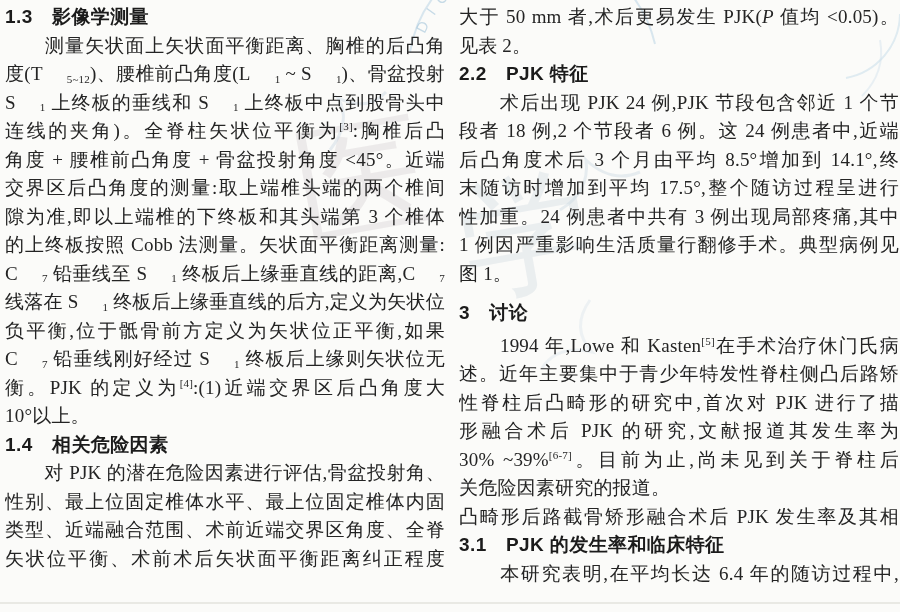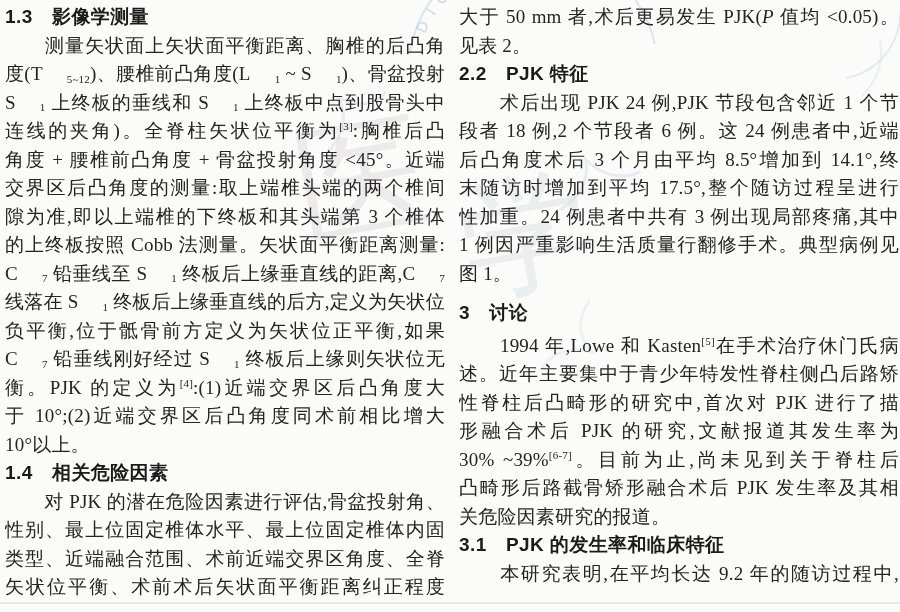--- a/index.html
+++ b/index.html
@@ -114,21 +114,20 @@
         <div class="line body">连线的夹角)。全脊柱矢状位平衡为<sup>[3]</sup>:胸椎后凸</div>
         <div class="line body">角度 + 腰椎前凸角度 + 骨盆投射角度 &lt;45°。近端</div>
         <div class="line body">交界区后凸角度的测量:取上端椎头端的两个椎间</div>
         <div class="line body">隙为准,即以上端椎的下终板和其头端第 3 个椎体</div>
         <div class="line body">的上终板按照 Cobb 法测量。矢状面平衡距离测量:</div>
         <div class="line body">C<sub>7</sub> 铅垂线至 S<sub>1</sub> 终板后上缘垂直线的距离,C<sub>7</sub> 铅垂</div>
         <div class="line body">线落在 S<sub>1</sub> 终板后上缘垂直线的后方,定义为矢状位</div>
         <div class="line body">负平衡,位于骶骨前方定义为矢状位正平衡,如果</div>
         <div class="line body">C<sub>7</sub> 铅垂线刚好经过 S<sub>1</sub> 终板后上缘则矢状位无失</div>
         <div class="line body">衡。PJK 的定义为<sup>[4]</sup>:(1)近端交界区后凸角度大</div>
-        <div class="line body">于 10°;(2)近端交界区后凸角度同术前相比增大</div>
         <div class="line body-end">10°以上。</div>
         <div class="line heading">1.4　相关危险因素</div>
         <div class="line body">　　对 PJK 的潜在危险因素进行评估,骨盆投射角、</div>
         <div class="line body">性别、最上位固定椎体水平、最上位固定椎体内固定</div>
         <div class="line body">类型、近端融合范围、术前近端交界区角度、全脊柱</div>
         <div class="line body">矢状位平衡、术前术后矢状面平衡距离纠正程度</div>
       </div>
     <div class="col">
         <div class="line body">大于 50 mm 者,术后更易发生 PJK(<i>P</i> 值均 &lt;0.05)。</div>
         <div class="line body-end">见表 2。</div>
@@ -139,21 +138,21 @@
         <div class="line body">末随访时增加到平均 17.5°,整个随访过程呈进行</div>
         <div class="line body">性加重。24 例患者中共有 3 例出现局部疼痛,其中</div>
         <div class="line body">1 例因严重影响生活质量行翻修手术。典型病例见</div>
         <div class="line body-end">图 1。</div>
         <div class="line heading-spaced">3　讨论</div>
         <div class="line body">　　1994 年,Lowe 和 Kasten<sup>[5]</sup>在手术治疗休门氏病</div>
         <div class="line body">述。近年主要集中于青少年特发性脊柱侧凸后路矫</div>
         <div class="line body">性脊柱后凸畸形的研究中,首次对 PJK 进行了描</div>
         <div class="line body">形融合术后 PJK 的研究,文献报道其发生率为</div>
         <div class="line body">30% ~39%<sup>[6-7]</sup>。目前为止,尚未见到关于脊柱后</div>
+        <div class="line body-end">关危险因素研究的报道。</div>
         <div class="line body">凸畸形后路截骨矫形融合术后 PJK 发生率及其相</div>
-        <div class="line body-end">关危险因素研究的报道。</div>
         <div class="line heading">3.1　PJK 的发生率和临床特征</div>
-        <div class="line body">　　本研究表明,在平均长达 9.2 年的随访过程中,</div>
+        <div class="line body">　　本研究表明,在平均长达 6.4 年的随访过程中,</div>
       </div>
   </div>
 
   <div class="page-edge"></div>
 </div>
 
 </body></html>

